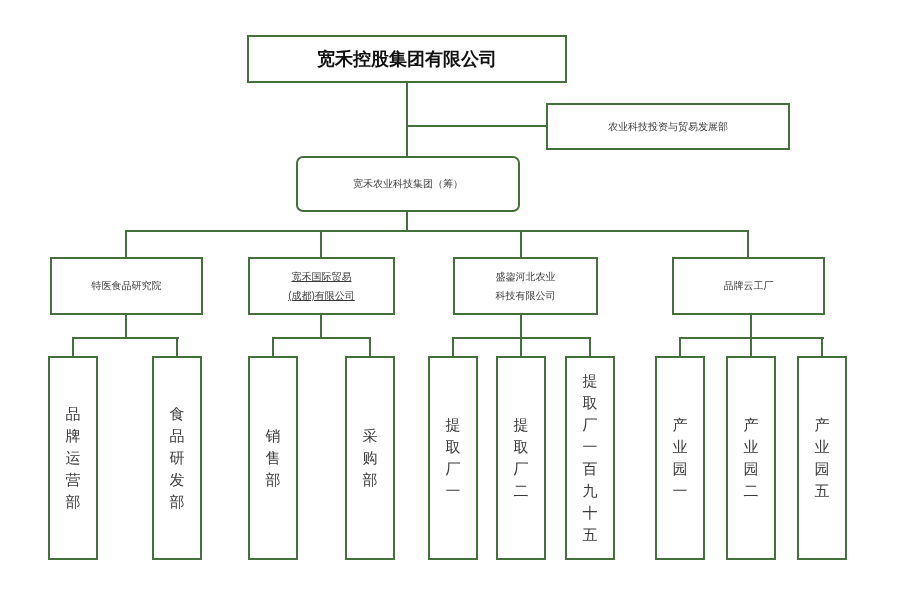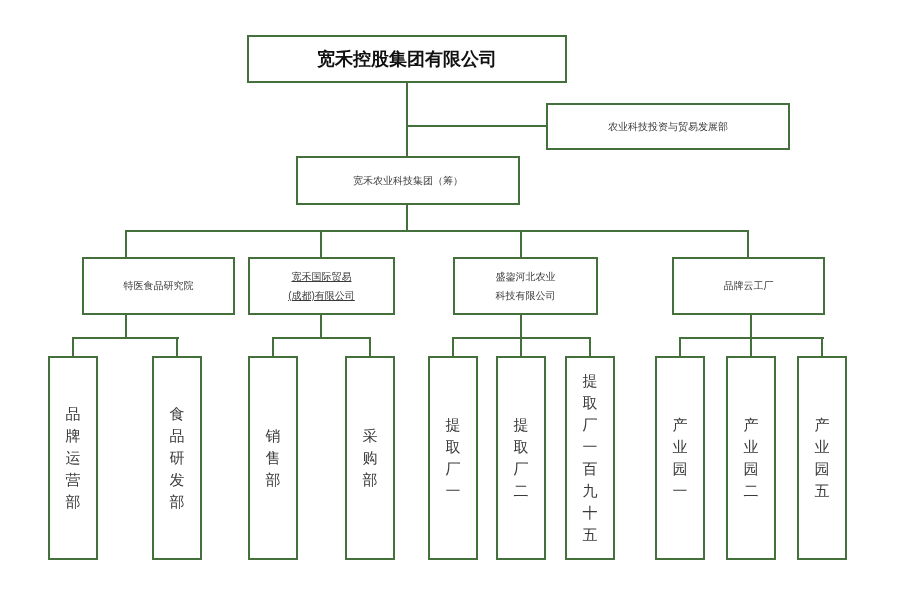--- a/index.html
+++ b/index.html
@@ -23,25 +23,25 @@
     text-align: center;
     font-size: 10px;
     line-height: 20px;
     z-index: 2;
   }
   .line { position: absolute; background: #44703C; z-index: 1; }
 
   
   #node-root  { left: 247px; top: 35px;  width: 320px; height: 48px; font-weight: bold; font-size: 18px; color: #111111; }
   #node-dept  { left: 546px; top: 103px; width: 244px; height: 47px; }
-  #node-group { left: 296px; top: 156px; width: 224px; height: 49px; }
+  #node-group { left: 296px; top: 156px; width: 224px; height: 56px; border-radius: 7px; }
 
   
   .division { top: 257px; height: 58px; }
-  #node-div1 { left: 50px;  width: 153px; margin-left: 32px; }
+  #node-div1 { left: 50px;  width: 153px; }
   #node-div2 { left: 248px; width: 147px; white-space: pre-line; line-height: 19px; text-decoration: underline; }
   #node-div3 { left: 453px; width: 145px; white-space: pre-line; line-height: 19px; }
   #node-div4 { left: 672px; width: 153px; }
 
   
   .leaf {
     top: 356px; width: 50px; height: 204px;
     flex-direction: column; font-size: 15px;
   }
   .vc { display: block; line-height: 22px; }

